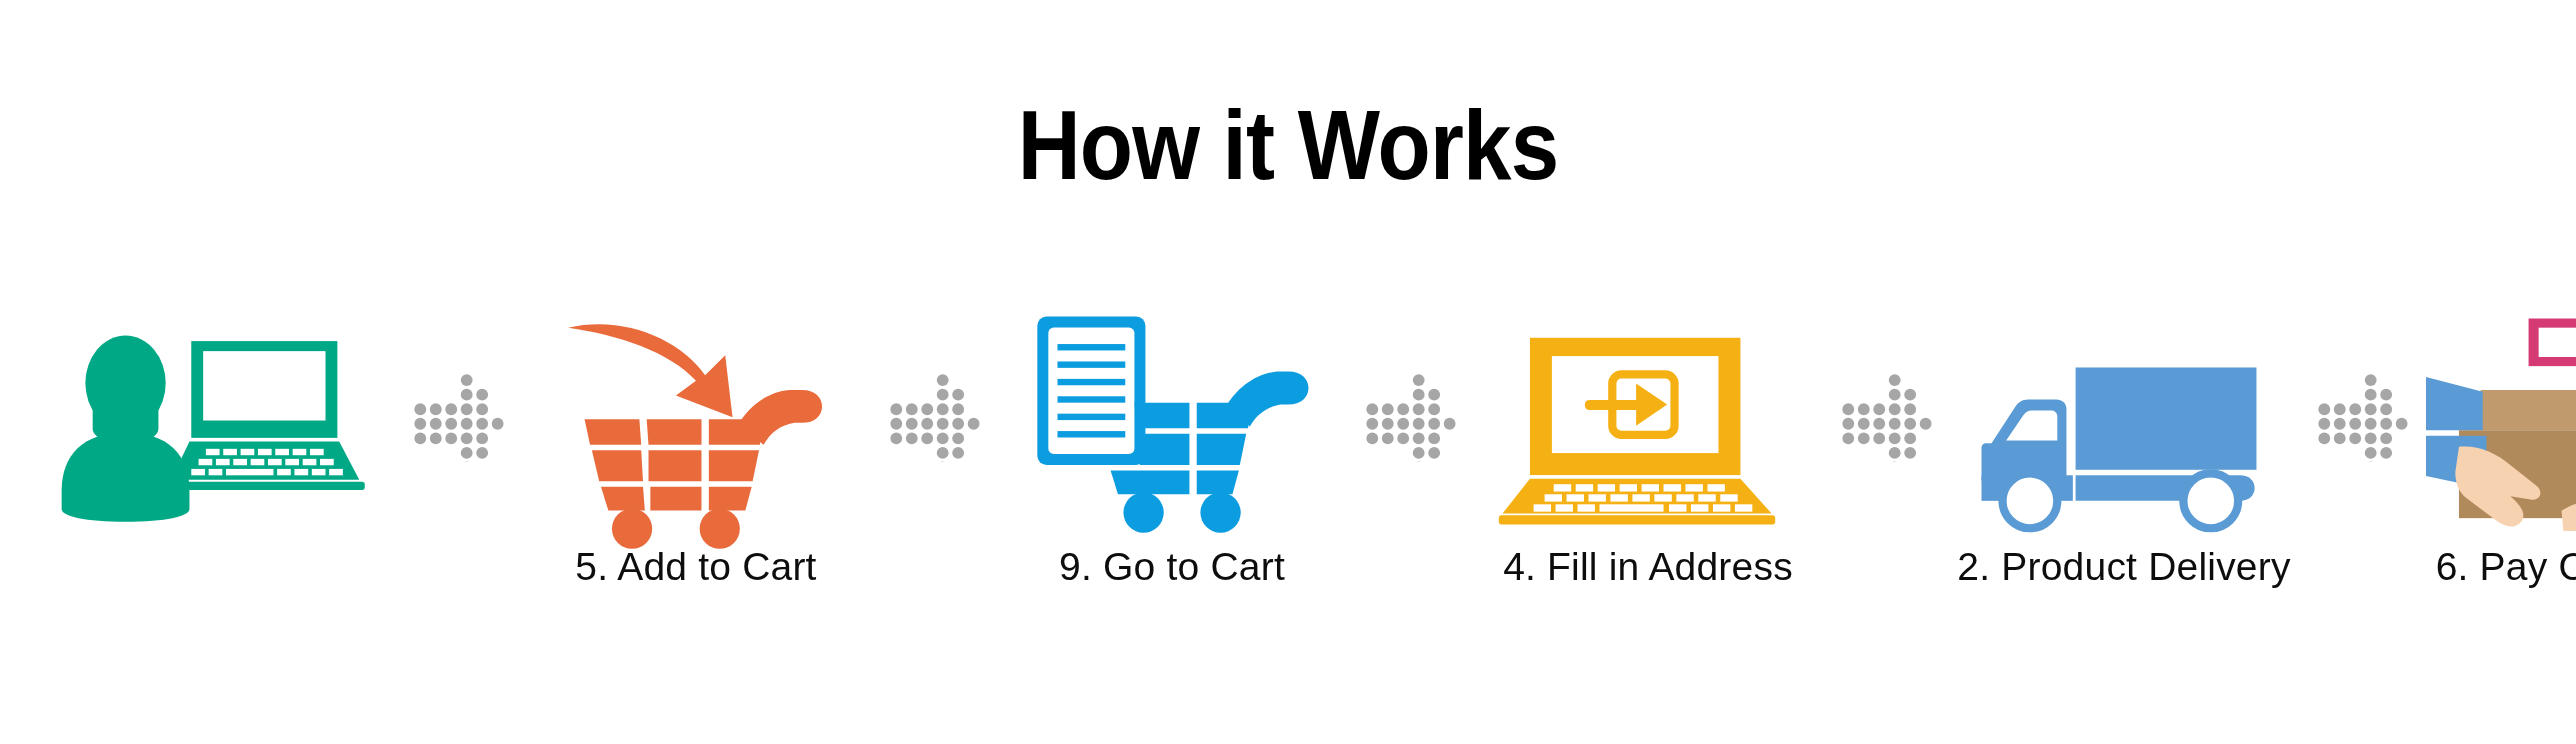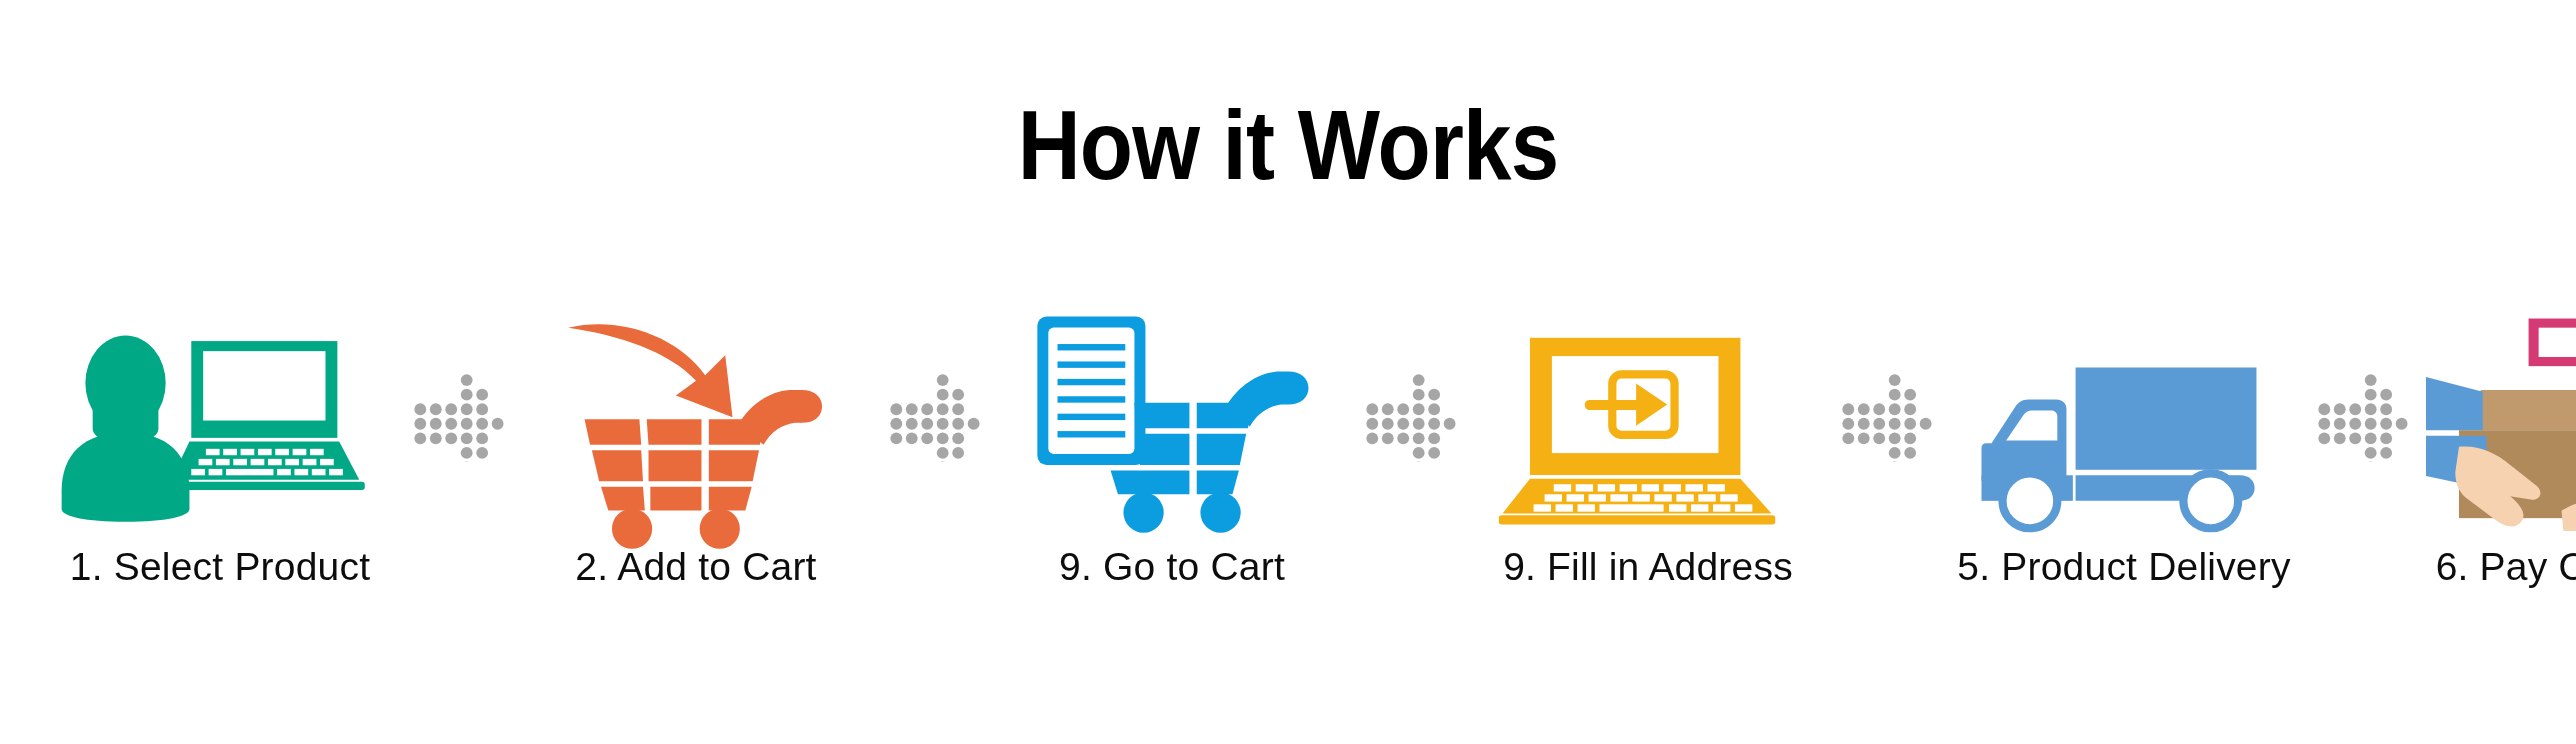--- a/index.html
+++ b/index.html
@@ -129,21 +129,20 @@
           <rect x="148" y="162" width="15" height="7"></rect>
             <rect x="167" y="162" width="15" height="7"></rect>
           <rect x="186" y="162" width="52" height="7"></rect>
           <rect x="242" y="162" width="15" height="7"></rect>
             <rect x="261" y="162" width="15" height="7"></rect>
           <rect x="280" y="162" width="15" height="7"></rect>
             <rect x="299" y="162" width="15" height="7"></rect>
         </g>
       </svg>
     </div>
-    <div class="step-label">1. Select Product</div>
   </div>
 
   <div class="sep">
     <svg width="91" height="91" viewBox="0 0 100 100">
       <g fill="#a6a6a6">
         <circle cx="8" cy="42" r="6.5"></circle>
           <circle cx="25" cy="42" r="6.5"></circle>
           <circle cx="42" cy="42" r="6.5"></circle>
           <circle cx="59" cy="42" r="6.5"></circle>
           <circle cx="76" cy="42" r="6.5"></circle>
@@ -191,21 +190,21 @@
         <g fill="#e96b3c">
           <path d="M46 192 L 92 192 L 94 218 L 54 218 Z"></path>
           <path d="M100 192 L 156 192 L 156 218 L 100 218 Z"></path>
           <path d="M164 192 L 211 192 L 204 218 L 164 218 Z"></path>
         </g>
 
         <circle cx="80" cy="238" r="22" fill="#e96b3c"></circle>
         <circle cx="176" cy="238" r="22" fill="#e96b3c"></circle>
       </svg>
     </div>
-    <div class="step-label">2. Add to Cart</div>
+    <div class="step-label">5. Add to Cart</div>
   </div>
 
   <div class="sep">
     <svg width="91" height="91" viewBox="0 0 100 100">
       <g fill="#a6a6a6">
         <circle cx="8" cy="42" r="6.5"></circle>
           <circle cx="25" cy="42" r="6.5"></circle>
           <circle cx="42" cy="42" r="6.5"></circle>
           <circle cx="59" cy="42" r="6.5"></circle>
           <circle cx="76" cy="42" r="6.5"></circle>
@@ -334,21 +333,21 @@
             <rect x="64" y="186" width="19" height="8"></rect>
           <rect x="88" y="186" width="19" height="8"></rect>
           <rect x="112" y="186" width="70" height="8"></rect>
           <rect x="188" y="186" width="19" height="8"></rect>
             <rect x="212" y="186" width="19" height="8"></rect>
           <rect x="236" y="186" width="19" height="8"></rect>
             <rect x="260" y="186" width="19" height="8"></rect>
         </g>
       </svg>
     </div>
-    <div class="step-label">9. Fill in Address</div>
+    <div class="step-label">4. Fill in Address</div>
   </div>
 
   <div class="sep">
     <svg width="91" height="91" viewBox="0 0 100 100">
       <g fill="#a6a6a6">
         <circle cx="8" cy="42" r="6.5"></circle>
           <circle cx="25" cy="42" r="6.5"></circle>
           <circle cx="42" cy="42" r="6.5"></circle>
           <circle cx="59" cy="42" r="6.5"></circle>
           <circle cx="76" cy="42" r="6.5"></circle>
@@ -385,21 +384,21 @@
 
         <path d="M64 53 C 60 53 57 55 55 58 L 36 86 L 92 86 L 92 59 C 92 56 89 53 86 53 Z" fill="#ffffff"></path>
 
         <path d="M112 124 L 292 124 C 302 124 308 130 308 138 C 308 146 302 152 292 152 L 112 152 Z" fill="#5b9bd5"></path>
         <rect x="9" y="124" width="100" height="28" fill="#5b9bd5"></rect>
 
         <circle cx="62" cy="152" r="30" fill="#ffffff" stroke="#5b9bd5" stroke-width="9"></circle>
         <circle cx="260" cy="152" r="30" fill="#ffffff" stroke="#5b9bd5" stroke-width="9"></circle>
       </svg>
     </div>
-    <div class="step-label">5. Product Delivery</div>
+    <div class="step-label">2. Product Delivery</div>
   </div>
 
   <div class="sep">
     <svg width="91" height="91" viewBox="0 0 100 100">
       <g fill="#a6a6a6">
         <circle cx="8" cy="42" r="6.5"></circle>
           <circle cx="25" cy="42" r="6.5"></circle>
           <circle cx="42" cy="42" r="6.5"></circle>
           <circle cx="59" cy="42" r="6.5"></circle>
           <circle cx="76" cy="42" r="6.5"></circle>

